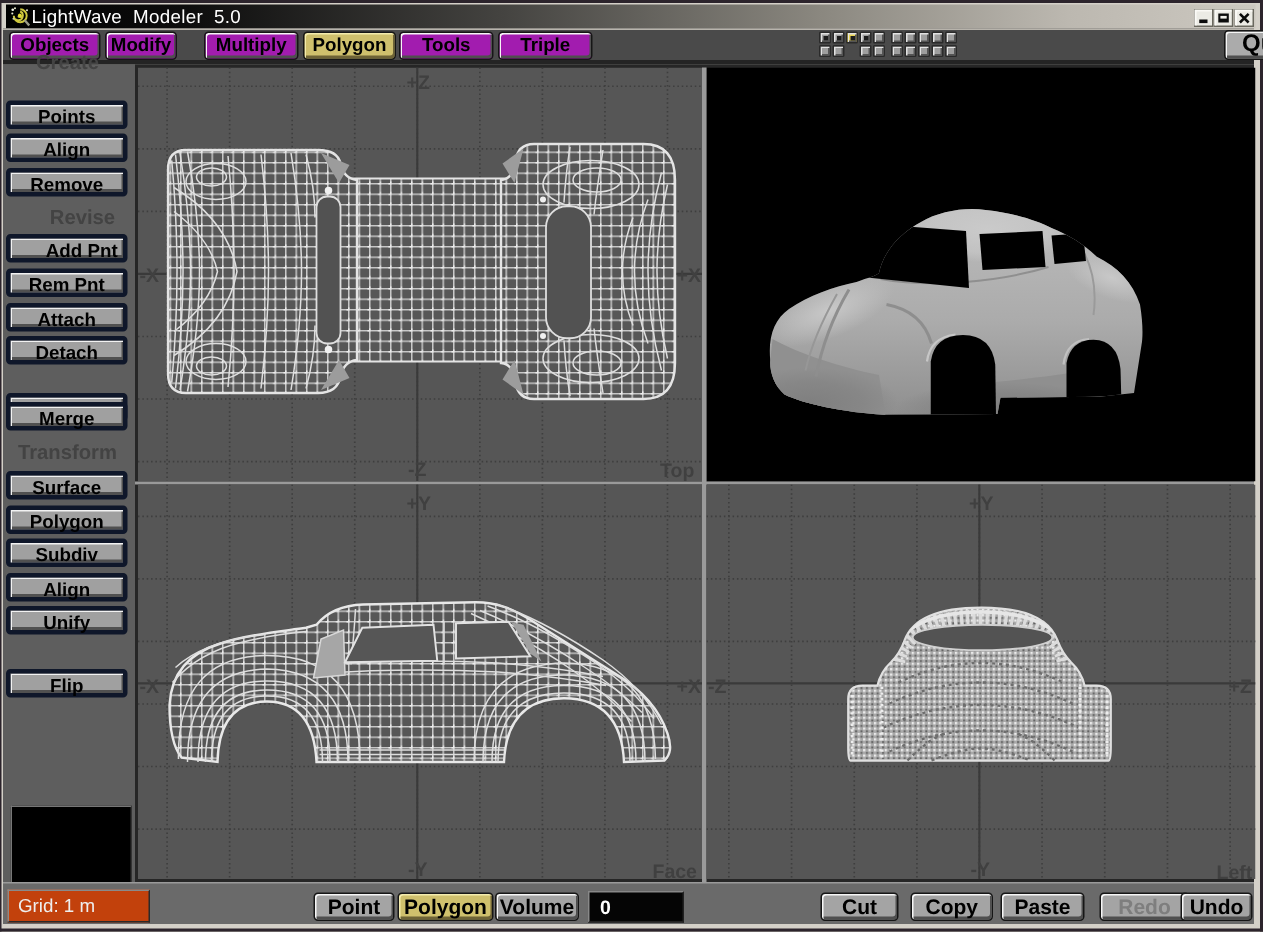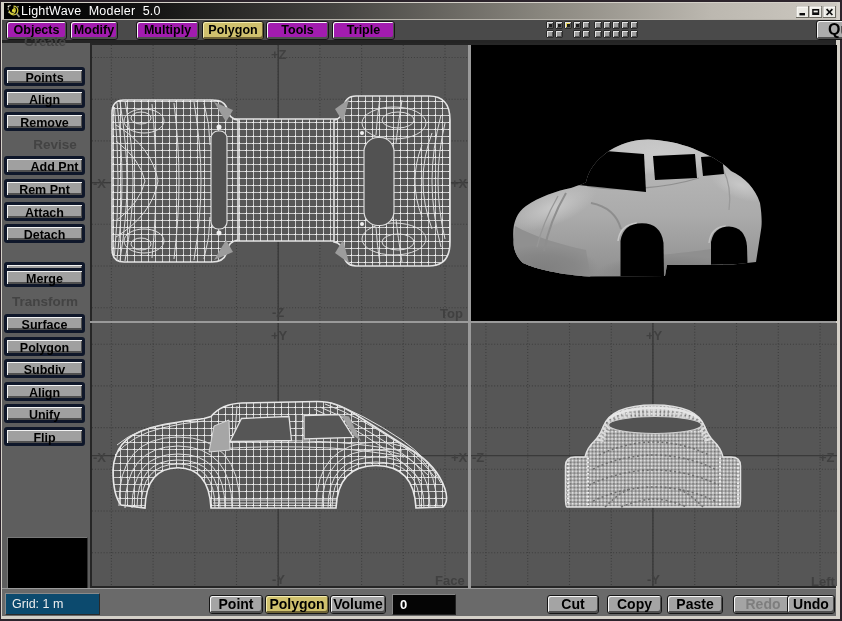--- a/index.html
+++ b/index.html
@@ -32,21 +32,21 @@
 #sidebar{left:2px;top:43px;width:88px;height:545px;background:#5e5e5e;}
 .slabel{left:0;width:90px;text-align:center;color:#434343;font-weight:bold;font-size:13.5px;}
 .sb{left:4px;width:81px;height:19px;background:#a0a0a0;border:3px solid #0f172a;border-radius:3px;
  box-shadow:inset 1px 1px 0 #f2f2f2,inset -1px -2px 0 #505050;
  font-weight:bold;font-size:12.5px;color:#000;text-align:center;line-height:16.5px;}
 #sblack{left:7px;top:537px;width:81px;height:52px;background:#000;border:1px solid #777;border-right-color:#333;border-bottom-color:#333;}
 
 #vparea{left:90px;top:43px;width:746px;height:545px;background:#262626;}
 
 #botbar{left:2px;top:588px;width:834px;height:28px;background:#6a6a6a;border-top:1px solid #9a9a9a;}
-#gridfld{left:5px;top:593px;width:95px;height:22px;background:#0c4a6e;border:1px solid #8a8a8a;border-right-color:#2a2a2a;border-bottom-color:#2a2a2a;
+#gridfld{left:5px;top:593px;width:95px;height:22px;background:#c2410c;border:1px solid #8a8a8a;border-right-color:#2a2a2a;border-bottom-color:#2a2a2a;
  color:#eee;font-size:12.5px;line-height:20px;padding-left:6px;}
 .bbtn{top:595px;height:19px;background:#a4a4a4;border:1px solid #161616;border-radius:3px;
  box-shadow:inset 1px 1px 0 #f6f6f6,inset -1px -2px 0 #4f4f4f;
  font-weight:bold;font-size:14px;color:#000;text-align:center;line-height:17px;}
 .bbtn.yel{background:#cfc06d;box-shadow:inset 1px 1px 0 #f4ecae,inset -1px -2px 0 #6e6336;}
 #zerofld{left:392px;top:594px;width:64px;height:21px;background:#050505;border:1px solid #888;border-right-color:#222;border-bottom-color:#222;
  color:#fff;font-weight:bold;font-size:13px;line-height:19px;padding-left:7px;}
 </style>
 </head>
 <body>
@@ -128,21 +128,21 @@
 <div class="abs sb" style="top:202px;">Attach</div>
 <div class="abs sb" style="top:224px;">Detach</div>
 <div class="abs sb" style="top:262px;text-align:center;">Split</div>
 <div class="abs sb" style="top:268px;">Merge</div>
 <div class="abs slabel" style="top:294px;">Transform</div>
 <div class="abs sb" style="top:314px;">Surface</div>
 <div class="abs sb" style="top:337px;">Polygon</div>
 <div class="abs sb" style="top:359px;">Subdiv</div>
 <div class="abs sb" style="top:382px;">Align</div>
 <div class="abs sb" style="top:404px;">Unify</div>
-<div class="abs sb" style="top:427px;">Flip</div>
+<div class="abs sb" style="top:446px;">Flip</div>
 <div class="abs" id="sblack"></div>
 
 <div class="abs" id="vparea"></div>
 
 <svg class="abs" style="left:92px;top:45px" width="376" height="276" viewBox="0 0 376 276">
 <defs>
 <pattern id="m8" width="7" height="7" patternUnits="userSpaceOnUse">
  <rect width="7" height="7" fill="#575757"></rect>
  <path d="M0 0.5H7 M0.5 0V7" stroke="#c9c9c9" stroke-width="1"></path>
  <rect x="-1" y="-1" width="2" height="2" fill="#ededed"></rect>

